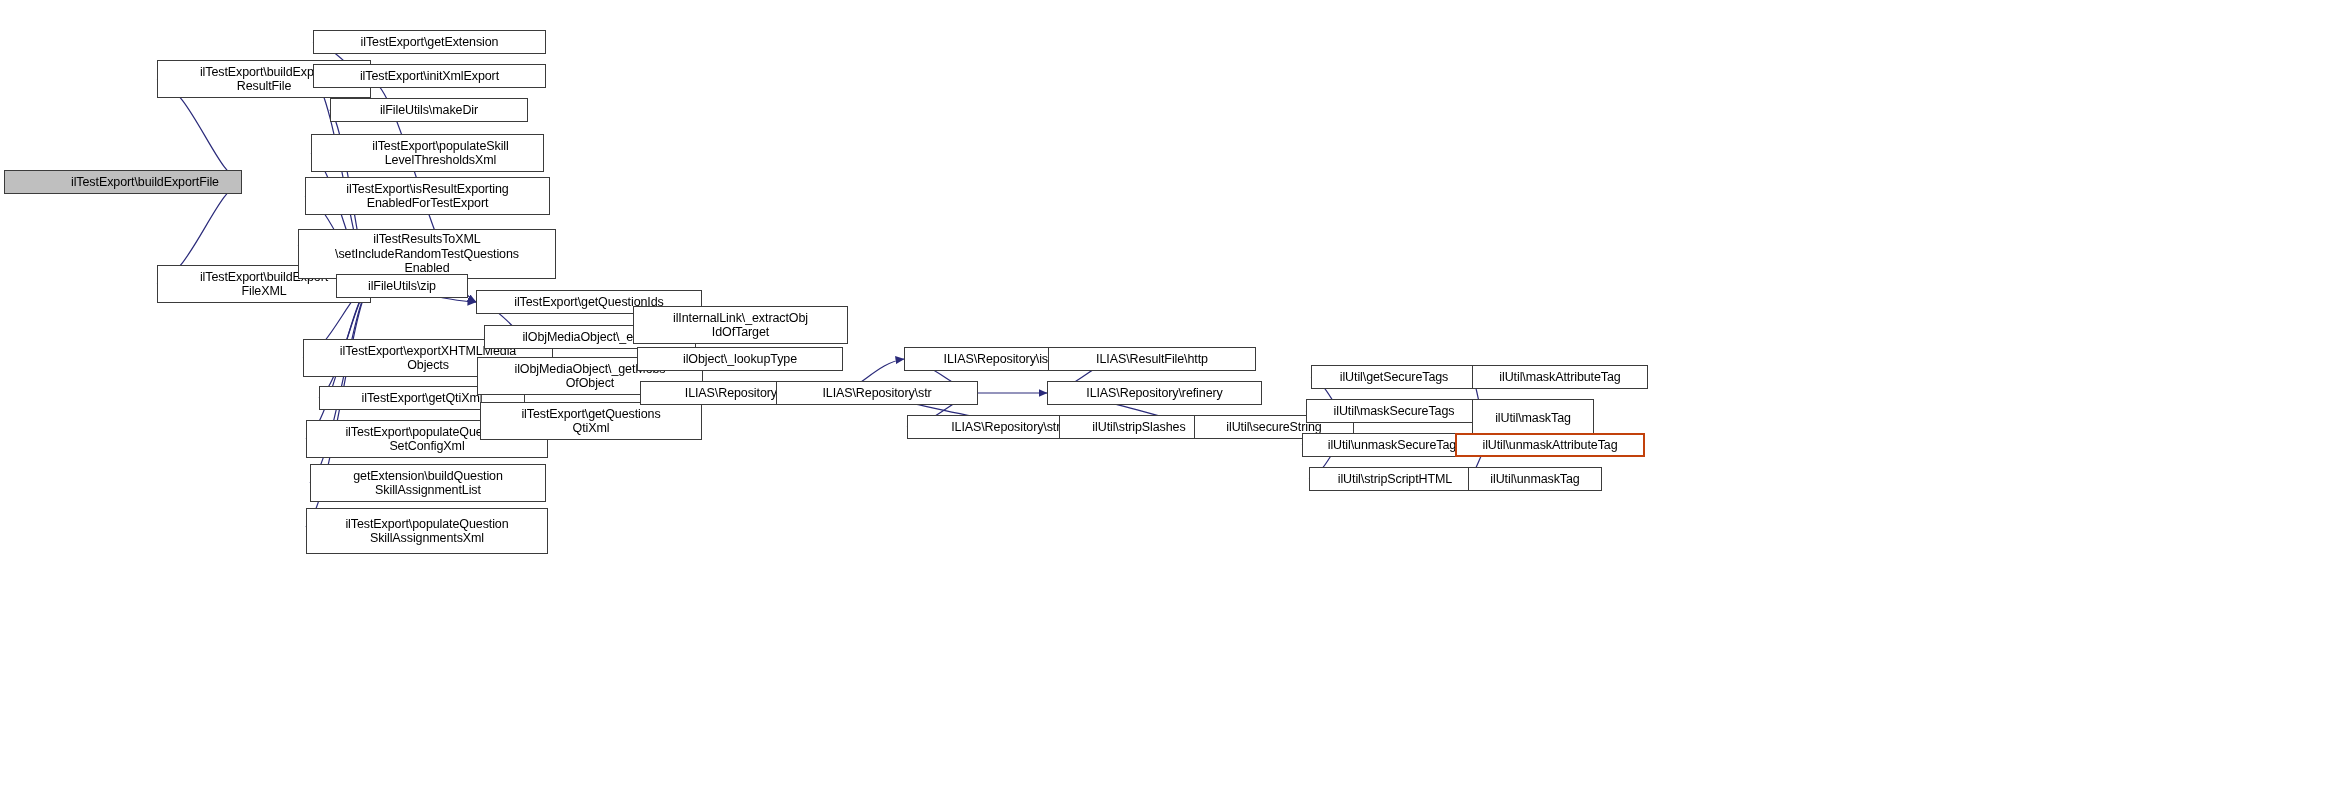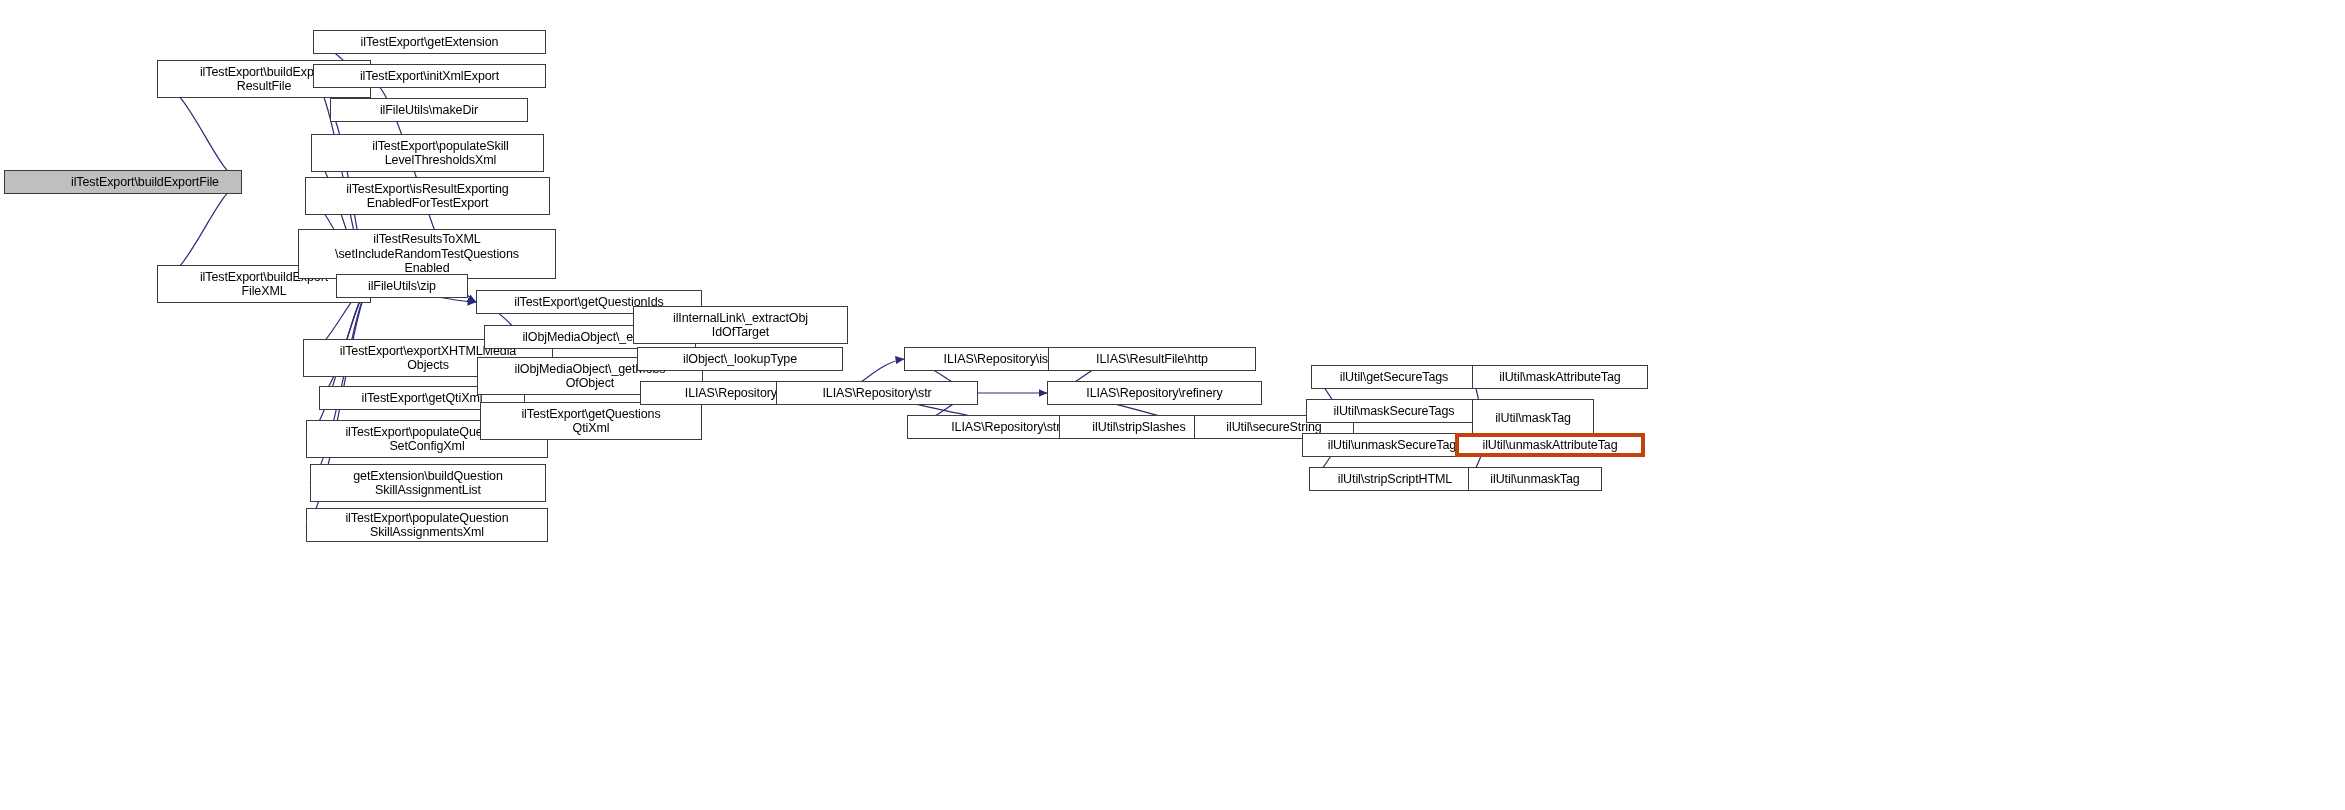--- a/index.html
+++ b/index.html
@@ -38,21 +38,21 @@
     letter-spacing: -0.1px;
     white-space: pre-line;
     z-index: 5;
   }
   .node.root {
     background: #bfbfbf;
     border-color: #3b3b3b;
     padding-left: 44px;
   }
   .node.highlight {
-    border: 4px solid #c2410c;
+    border: 2px solid #c2410c;
     background: #ffffff;
   }
 </style>
 </head>
 <body>
 
 <div id="canvas">
   <svg class="edges" viewBox="0 0 2345 810">
     <defs>
       <marker id="arrow" markerWidth="9" markerHeight="8" refX="8.5" refY="4" orient="auto" markerUnits="userSpaceOnUse">
@@ -124,21 +124,21 @@
 \setIncludeRandomTestQuestions
 Enabled</span></div>
       <div class="node" style="left: 336px; top: 274px; width: 132px; height: 24px;"><span>ilFileUtils\zip</span></div>
       <div class="node" style="left: 303px; top: 339px; width: 250px; height: 38px;"><span>ilTestExport\exportXHTMLMedia
 Objects</span></div>
       <div class="node" style="left: 319px; top: 386px; width: 206px; height: 24px;"><span>ilTestExport\getQtiXml</span></div>
       <div class="node" style="left: 306px; top: 420px; width: 242px; height: 38px;"><span>ilTestExport\populateQuestion
 SetConfigXml</span></div>
       <div class="node" style="left: 310px; top: 464px; width: 236px; height: 38px;"><span>getExtension\buildQuestion
 SkillAssignmentList</span></div>
-      <div class="node" style="left: 306px; top: 508px; width: 242px; height: 34px;"><span>ilTestExport\populateQuestion
+      <div class="node" style="left: 306px; top: 508px; width: 242px; height: 46px;"><span>ilTestExport\populateQuestion
 SkillAssignmentsXml</span></div>
       <div class="node" style="left: 476px; top: 290px; width: 226px; height: 24px;"><span>ilTestExport\getQuestionIds</span></div>
       <div class="node" style="left: 484px; top: 325px; width: 212px; height: 24px;"><span>ilObjMediaObject\_exists</span></div>
       <div class="node" style="left: 477px; top: 357px; width: 226px; height: 38px;"><span>ilObjMediaObject\_getMobs
 OfObject</span></div>
       <div class="node" style="left: 480px; top: 402px; width: 222px; height: 38px;"><span>ilTestExport\getQuestions
 QtiXml</span></div>
       <div class="node" style="left: 633px; top: 306px; width: 215px; height: 38px;"><span>ilInternalLink\_extractObj
 IdOfTarget</span></div>
       <div class="node" style="left: 637px; top: 347px; width: 206px; height: 24px;"><span>ilObject\_lookupType</span></div>

